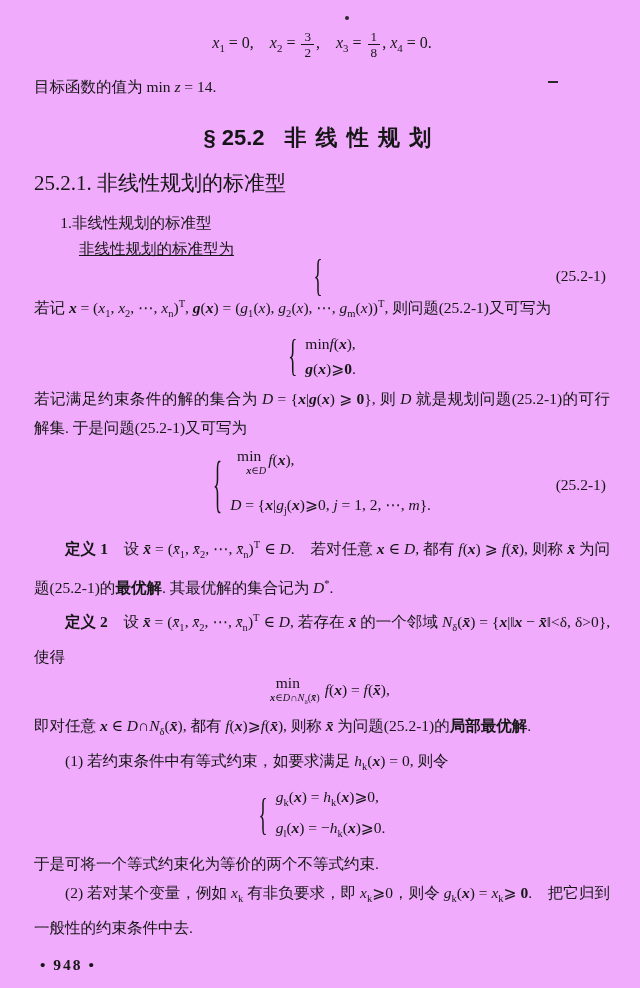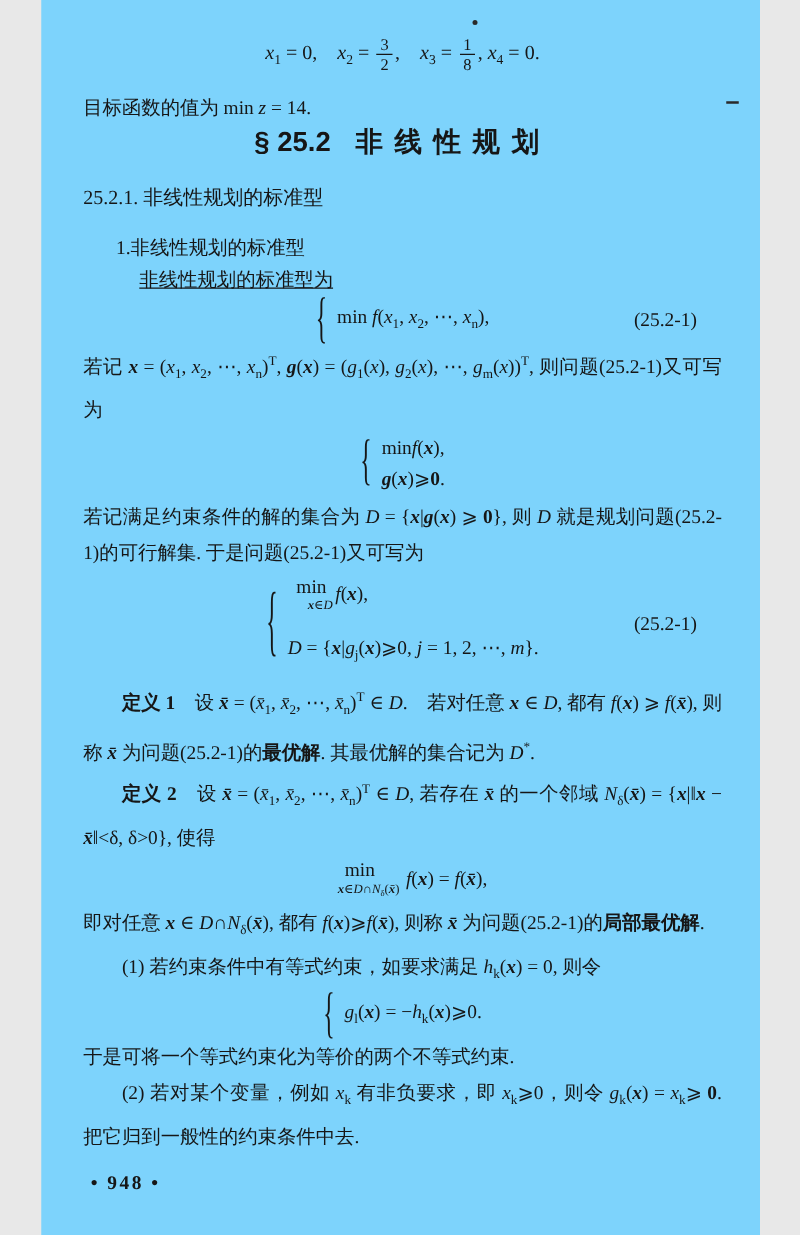--- a/index.html
+++ b/index.html
@@ -1,67 +1,67 @@
 <!DOCTYPE html>
 <html><head>
 <meta charset="utf-8">
 <style>
   html,body { margin:0; padding:0; background:#e8e8e8; }
   .page {
-    width:575px; height:988px; margin:0 auto; background:#7dd3fc;
+    width:640px; height:988px; margin:0 auto; background:#f0abfc;
     position:relative; overflow:hidden; color:#161616;
     font-family:"Liberation Serif","DejaVu Serif",serif;
     font-size:15.5px; box-sizing:border-box;
     padding:24px 30px 0 34px;
   }
   i { font-style:italic; }
   sub { font-size:0.68em; }
   sup { font-size:0.68em; }
   .para { line-height:29px; text-align:justify; margin:0; }
   .ind2 { text-indent:2em; }
   .center { text-align:center; }
 
   
   .disp { position:relative; display:flex; justify-content:center; align-items:center; }
   .eqbody { display:flex; align-items:center; }
   .brace { display:inline-block; font-size:19px; transform:scaleY(2.35); transform-origin:center; margin-right:8px; }
   .brace.b3 { transform:scaleY(3.3); }
   .eqlines { display:flex; flex-direction:column; align-items:flex-start; }
   .eqline { line-height:25px; }
   .gap .eqline + .eqline { margin-top:16px; }
-  .eqnum { position:absolute; right:20px; top:50%; transform:translateY(-50%); }
+  .eqnum { position:absolute; right:4px; top:50%; transform:translateY(-50%); }
 
   
   .frac { display:inline-flex; flex-direction:column; align-items:center; vertical-align:middle; font-size:0.82em; line-height:1.15; margin:0 2px; }
   .frac .fn { border-bottom:1.4px solid #161616; padding:0 3px; }
   .frac .fd { padding:0 3px; }
 
   
   .limop { display:inline-flex; flex-direction:column; align-items:center; vertical-align:middle; margin:0 2px; }
   .limop > span:first-child { line-height:1.05; }
   .limop .lim { font-size:0.66em; line-height:1.1; margin-top:1px; white-space:nowrap;margin-left:14px; }
 
   
-  .sec-heading { text-align:center; font-weight:bold; font-size:22px; line-height:26px; font-family:"Liberation Sans","DejaVu Sans",sans-serif; }
+  .sec-heading { margin-top:24px; text-align:center; font-weight:bold; font-size:22px; line-height:26px; font-family:"Liberation Sans","DejaVu Sans",sans-serif; }
   .sec-heading .sec-title { letter-spacing:0.42em; margin-left:0.9em; }
-  .subsec-heading { margin-top:20px; font-size:16px; line-height:24px; }
+  .subsec-heading { margin-top:20px; font-size:21px; line-height:24px; }
   .num-heading { font-weight:normal; text-indent:1.7em; line-height:27px; }
 
   
   .blk-solution { margin-top:4px; font-size:16px; }
   .blk-objective { margin-top:9px; }
   .blk-item1 { margin-top:14px; }
   .blk-intro { text-indent:2.9em; line-height:26px;text-decoration:underline; }
   .blk-eq1 { margin:3px 0 2px 0; }
   .blk-eq2 { margin:3px 0; }
   .blk-eq3 { margin:5px 0 7px 0; }
   .blk-eq4 { margin:4px 0 4px 0; }
   .blk-eq5 { margin:3px 0; }
   .blk-item2 { margin-top:3px; }
-  .pageno { position:absolute; left:40px; bottom:32px; font-weight:bold; letter-spacing:2px; }
+  .pageno { position:absolute; left:40px; bottom:14px; font-weight:bold; letter-spacing:2px; }
 
   
   .artifact { position:absolute; background:#2a2a2a; }
   .artifact.dot1 { left:345px; top:16px; width:4px; height:4px; border-radius:50%; }
   .artifact.dash1 { left:548px; top:81px; width:10px; height:2px; }
 </style>
 </head>
 <body>
 
 <div class="page">
@@ -86,21 +86,20 @@
   <div class="subsec-heading">25.2.1. 非线性规划的标准型</div>
 
   <p class="para num-heading blk-item1">1.非线性规划的标准型</p>
 
   <p class="para blk-intro">非线性规划的标准型为</p>
 
   <div class="disp blk-eq1">
     <div class="eqbody">
       <span class="brace">{</span>
       <div class="eqlines">
-        <div class="eqline">min <i>f</i>(<i>x</i><sub>1</sub>, <i>x</i><sub>2</sub>, ⋯, <i>x</i><sub>n</sub>),</div>
       </div>
     </div>
     <span class="eqnum">(25.2-1)</span>
   </div>
 
   <p class="para">若记 <b><i>x</i></b> = (<i>x</i><sub>1</sub>, <i>x</i><sub>2</sub>, ⋯, <i>x</i><sub>n</sub>)<sup>T</sup>, <b><i>g</i></b>(<b><i>x</i></b>) = (<i>g</i><sub>1</sub>(<i>x</i>), <i>g</i><sub>2</sub>(<i>x</i>), ⋯, <i>g</i><sub>m</sub>(<i>x</i>))<sup>T</sup>, 则问题(25.2-1)又可写为</p>
 
   <div class="disp blk-eq2">
     <div class="eqbody">
       <span class="brace">{</span>
@@ -140,20 +139,21 @@
 
   <p class="para">即对任意 <b><i>x</i></b> ∈ <i>D</i>∩<i>N</i><sub>δ</sub>(<b><i>x̄</i></b>), 都有 <i>f</i>(<b><i>x</i></b>)⩾<i>f</i>(<b><i>x̄</i></b>), 则称 <b><i>x̄</i></b> 为问题(25.2-1)的<b>局部最优解</b>.</p>
 
 
   <p class="para ind2">(1) 若约束条件中有等式约束，如要求满足 <i>h</i><sub>k</sub>(<b><i>x</i></b>) = 0, 则令</p>
 
   <div class="disp blk-eq5">
     <div class="eqbody">
       <span class="brace">{</span>
       <div class="eqlines">
+        <div class="eqline"><i>g</i><sub>k</sub>(<b><i>x</i></b>) = <i>h</i><sub>k</sub>(<b><i>x</i></b>)⩾0,</div>
         <div class="eqline"><i>g</i><sub>l</sub>(<b><i>x</i></b>) = −<i>h</i><sub>k</sub>(<b><i>x</i></b>)⩾0.</div>
       </div>
     </div>
   </div>
 
   <p class="para">于是可将一个等式约束化为等价的两个不等式约束.</p>
 
   <p class="para ind2">(2) 若对某个变量，例如 <i>x</i><sub>k</sub> 有非负要求，即 <i>x</i><sub>k</sub>⩾0，则令 <i>g</i><sub>k</sub>(<b><i>x</i></b>) = <i>x</i><sub>k</sub>⩾ <b>0</b>.　把它归到一般性的约束条件中去.</p>
 
   <div class="pageno">• 948 •</div>

